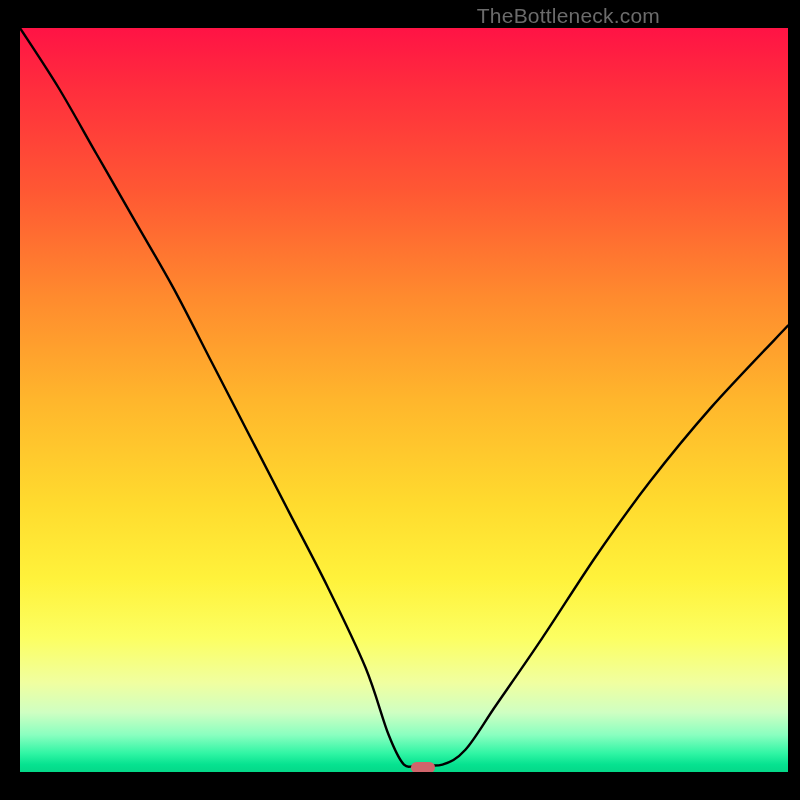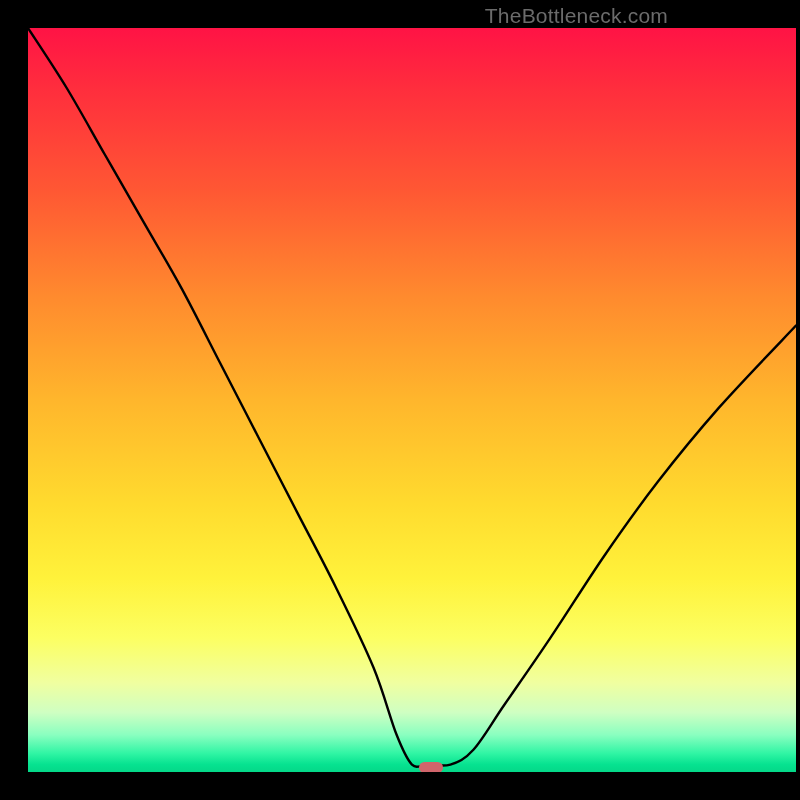--- a/index.html
+++ b/index.html
@@ -6,21 +6,21 @@
     margin: 0;
     padding: 0;
     width: 800px;
     height: 800px;
     overflow: hidden;
     background: #000;
     font-family: Arial, Helvetica, sans-serif;
   }
   .frame {
     position: absolute;
-    top: 0; left: 12px;
+    top: 0; left: 4px;
     width: 664px; height: 800px;
     background: #000;
   }
   .watermark {
     position: absolute;
     top: 4px;
     right: 8px;
     color: #6b6b6b;
     font-size: 21px;
     letter-spacing: 0.2px;

